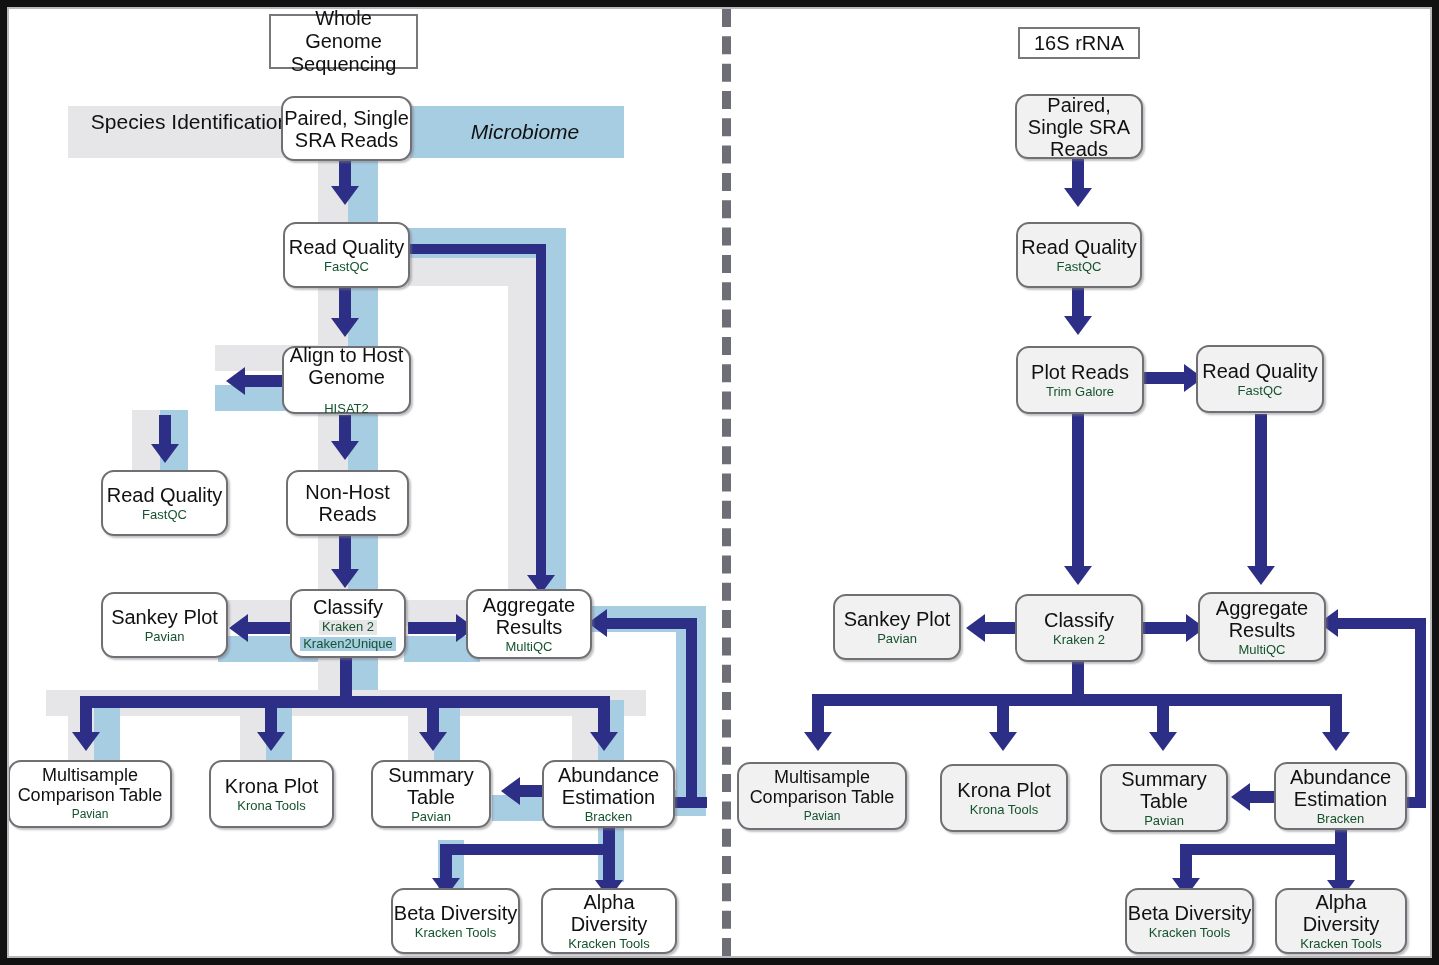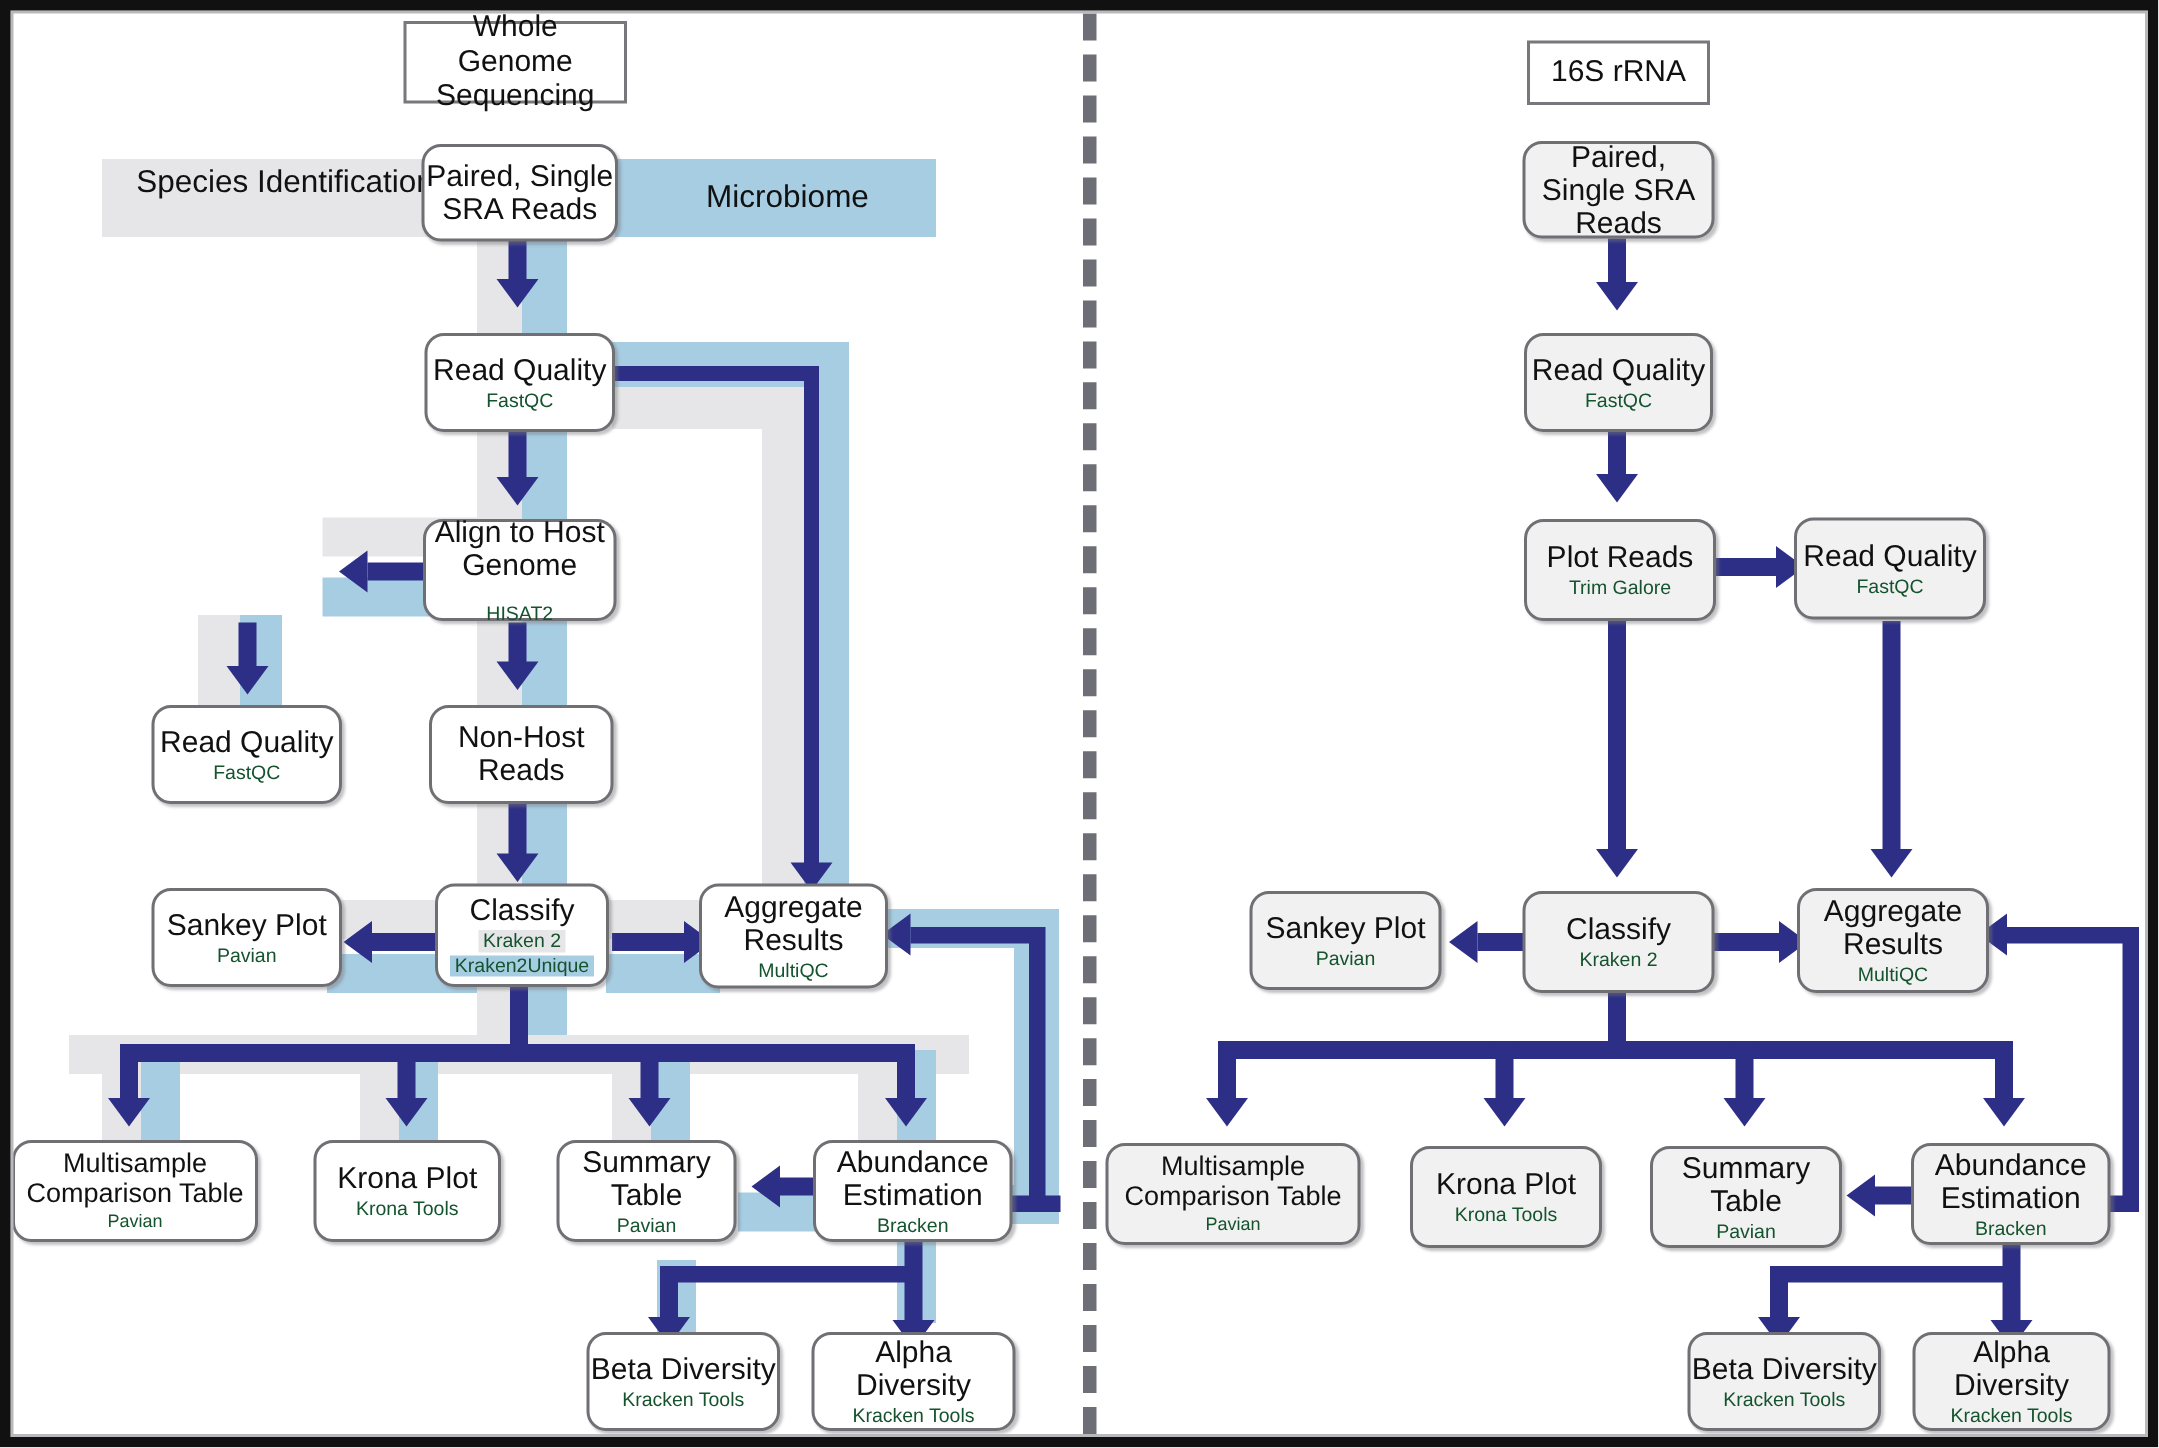--- a/index.html
+++ b/index.html
@@ -135,24 +135,24 @@
   <div class="band blue" style="left:434px;top:700px;width:26px;height:62px;"></div>
   <div class="band gray" style="left:572px;top:700px;width:26px;height:62px;"></div>
   <div class="band blue" style="left:598px;top:700px;width:26px;height:62px;"></div>
 
   <div class="band blue" style="left:492px;top:795px;width:64px;height:26px;"></div>
 
   <div class="band blue" style="left:598px;top:820px;width:26px;height:62px;"></div>
   <div class="band blue" style="left:438px;top:840px;width:26px;height:50px;"></div>
 
   <div class="band-label" style="left:80px;top:110px;width:220px;">Species Identification</div>
-  <div class="band-label" style="left:440px;top:120px;width:170px;">Microbiome</div>
+  <div class="band-label" style="left:440px;top:120px;width:170px;font-style:italic;">Microbiome</div>
 
   <div class="title-box" style="left:269px;top:14px;width:149px;height:55px;padding:0 6px;">Whole Genome Sequencing</div>
-  <div class="title-box" style="left:1018px;top:27px;width:122px;height:43px;">16S rRNA</div>
+  <div class="title-box" style="left:1018px;top:27px;width:122px;height:32px;">16S rRNA</div>
 
   <div class="line" style="left:339px;top:160px;width:12px;height:30px;"></div>
   <div class="arrow down" style="left:331px;top:186px;"></div>
 
   <div class="line" style="left:339px;top:288px;width:12px;height:36px;"></div>
   <div class="arrow down" style="left:331px;top:318px;"></div>
 
   <div class="line" style="left:409px;top:244px;width:137px;height:10px;"></div>
   <div class="line" style="left:536px;top:244px;width:10px;height:340px;"></div>
   <div class="arrow down" style="left:527px;top:575px;"></div>

